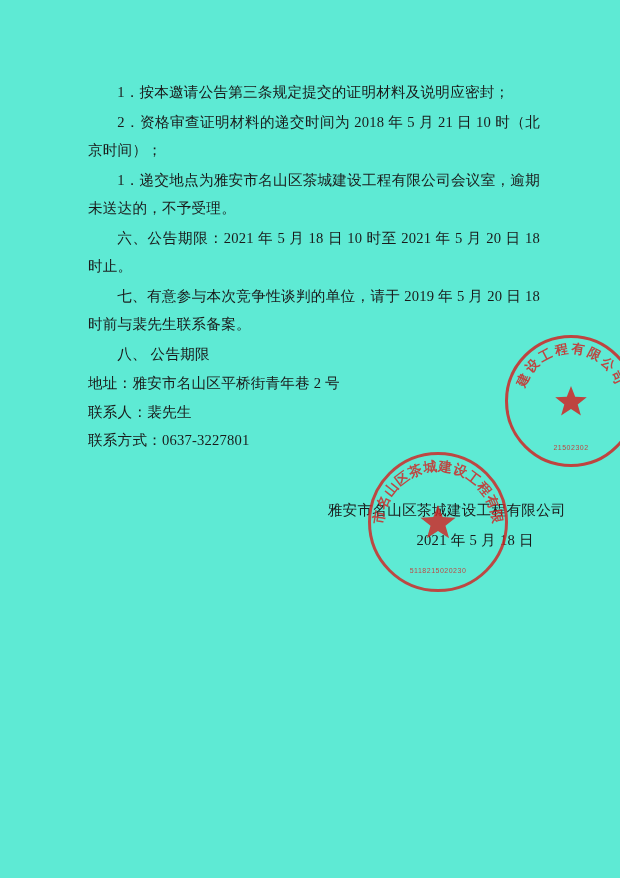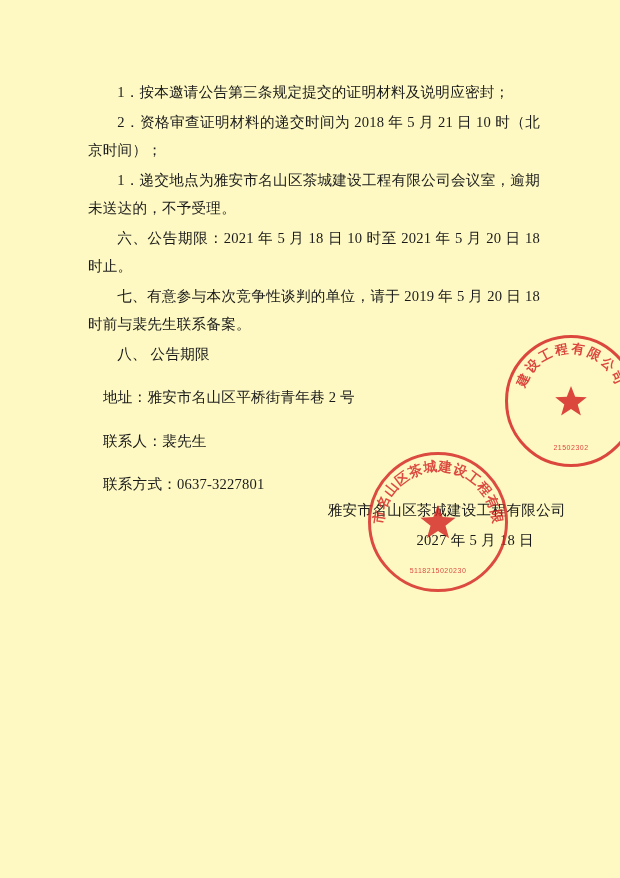--- a/index.html
+++ b/index.html
@@ -12,42 +12,42 @@
     background: #ffffff;
     font-family: "Liberation Serif", "DejaVu Serif", serif;
     color: #1a1a1a;
     position: relative;
     overflow: hidden;
   }
   .page {
     position: relative;
     width: 620px;
     height: 878px;
-    background: #fef9c3;
+    background: #5eead4;
     box-sizing: border-box;
   }
   .doc-body {
     position: absolute;
     left: 88px;
     top: 78px;
     width: 452px;
   }
   .para {
     font-size: 14.6px;
     line-height: 28.5px;
     text-align: justify;
     text-justify: inter-ideograph;
     margin: 0 0 1px 0;
     letter-spacing: 0.2px;
     text-indent: 2em;
   }
   .contact-line {
     font-size: 14.6px;
     line-height: 28.5px;
-    margin: 15px;
+    margin: 0;
     letter-spacing: 0.2px;
     text-indent: 0;
   }
   .signature-block {
     position: absolute;
     right: 54px;
     top: 495px;
     width: 270px;
     text-align: right;
     font-size: 14.6px;
@@ -152,21 +152,21 @@
     <p class="para">六、公告期限：2021 年 5 月 18 日 10 时至 2021 年 5 月 20 日 18 时止。</p>
     <p class="para">七、有意参与本次竞争性谈判的单位，请于 2019 年 5 月 20 日 18 时前与裴先生联系备案。</p>
     <p class="para">八、 公告期限</p>
     <p class="contact-line">地址：雅安市名山区平桥街青年巷 2 号</p>
     <p class="contact-line">联系人：裴先生</p>
     <p class="contact-line">联系方式：0637-3227801</p>
   </div>
 
   <div class="signature-block">
     <p class="sig-line">雅安市名山区茶城建设工程有限公司</p>
-    <p class="sig-date">2027 年 5 月 18 日</p>
+    <p class="sig-date">2021 年 5 月 18 日</p>
   </div>
 
   <div class="seal" id="seal-right">
     <div class="seal-ring"></div>
     <div class="seal-arc-text">
       <svg viewBox="0 0 132 132">
         <defs>
           <path id="arcRight" d="M 18,66 A 48,48 0 0 1 114,66"></path>
         </defs>
         <text font-size="13" letter-spacing="2.5">

